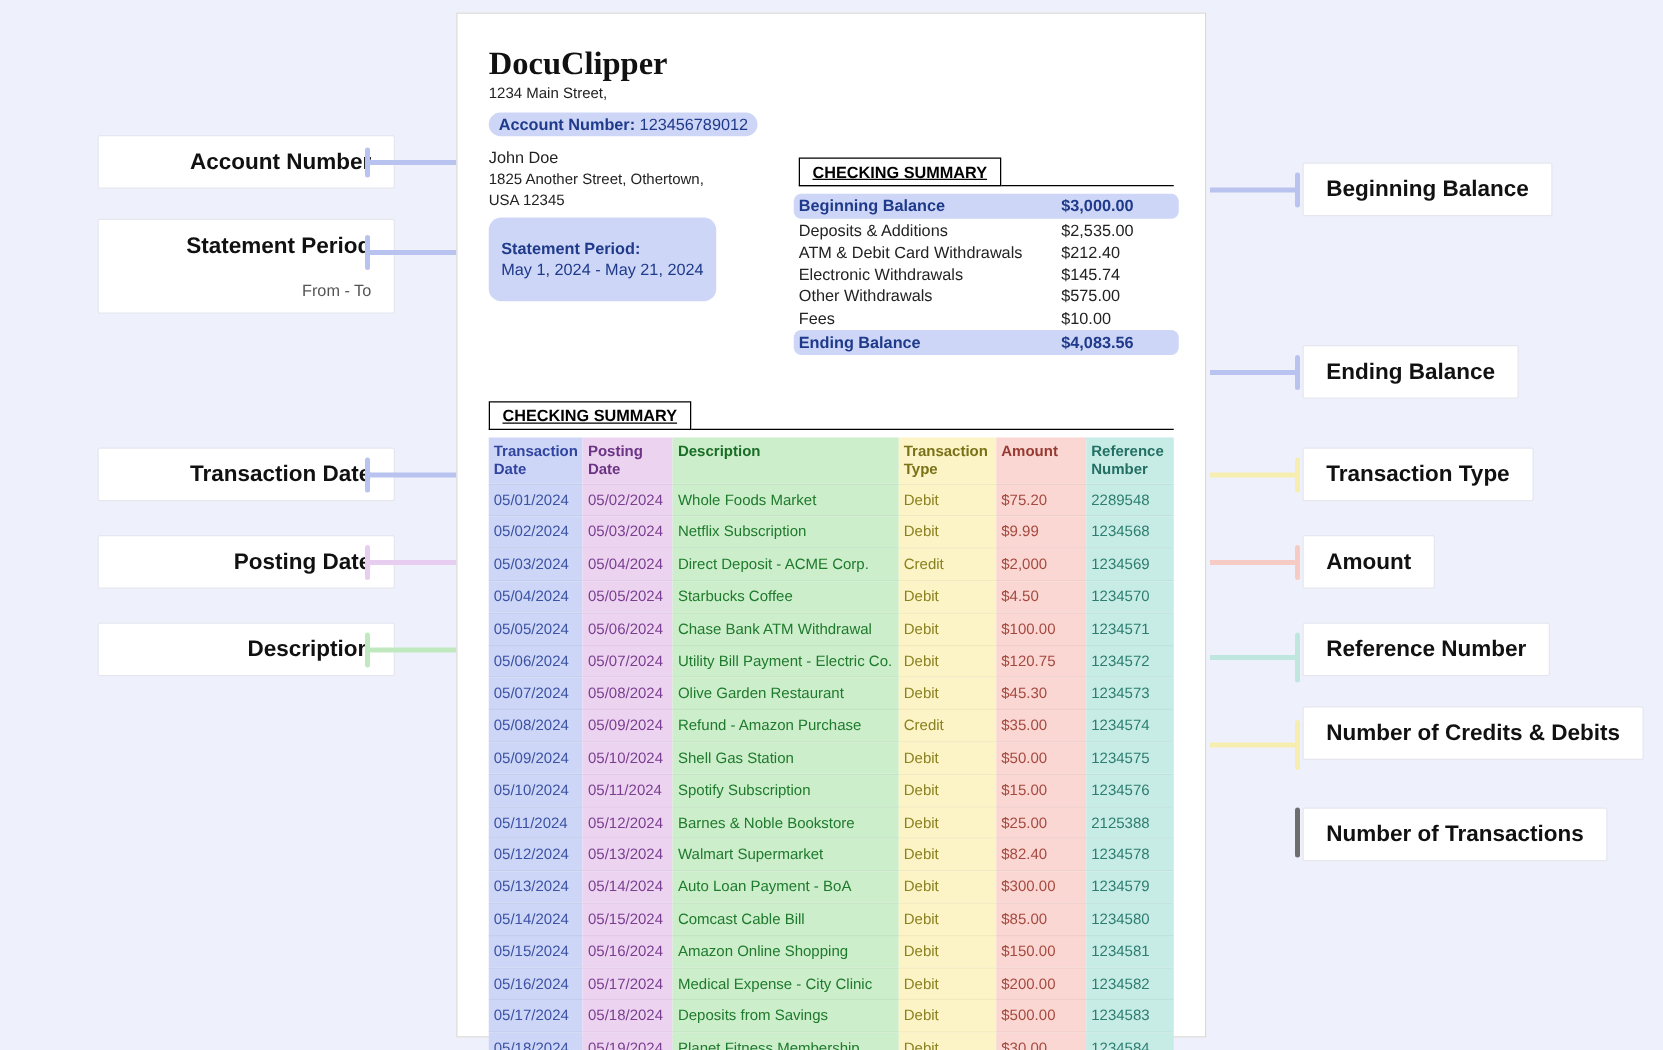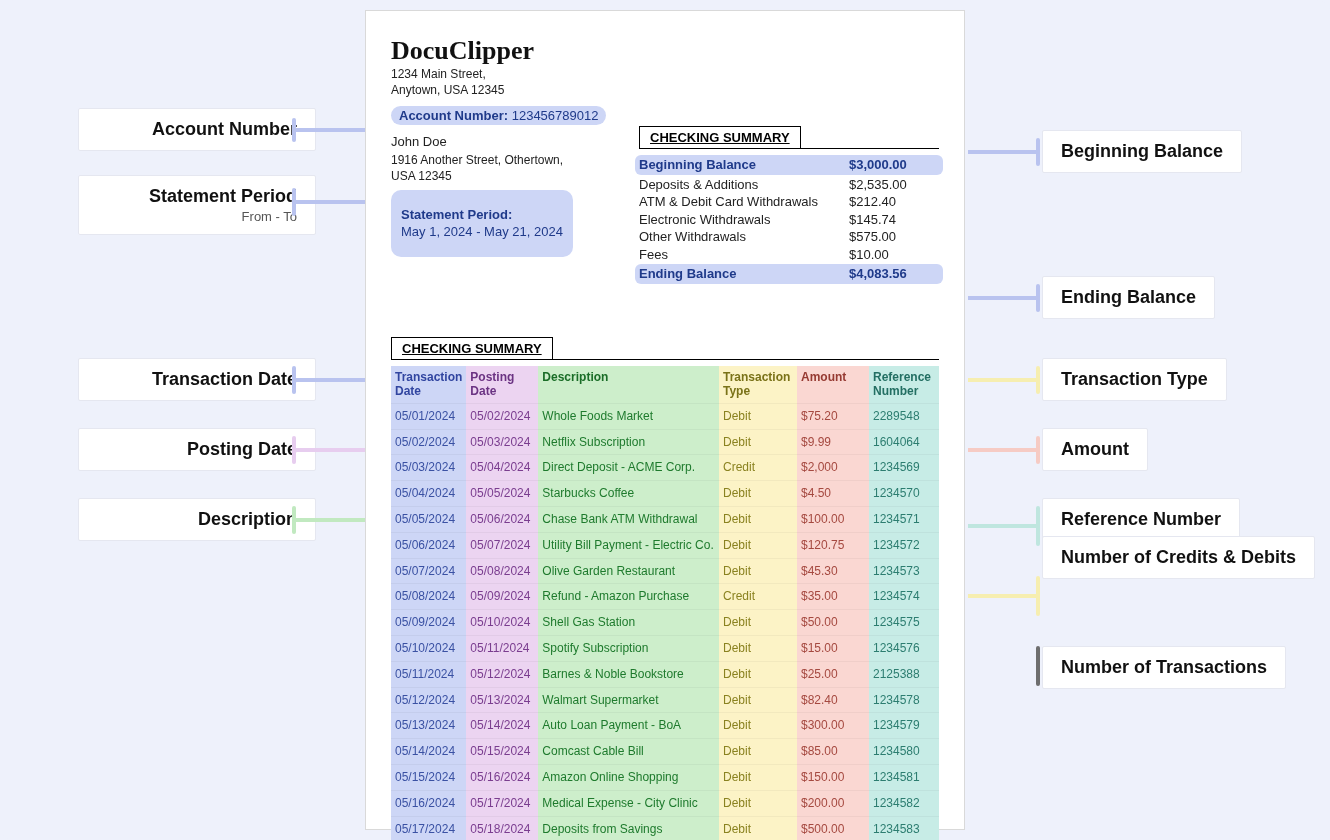--- a/index.html
+++ b/index.html
@@ -32,21 +32,21 @@
   .c-ref{background:#c7ece6;color:#2c7d70;}
   table.tx th.c-tdate{color:#3145a0;}
   table.tx th.c-pdate{color:#6b3383;}
   table.tx th.c-desc{color:#1a6d27;}
   table.tx th.c-ttype{color:#7a7218;}
   table.tx th.c-amt{color:#963a32;}
   table.tx th.c-ref{color:#236f63;}
   table.tx tbody tr td{border-top:1px solid rgba(0,0,0,0.04);}
   
   .anno{position:absolute;background:#fff;border:1px solid #e5e7f0;border-radius:2px;padding:10px 18px;font-size:18px;font-weight:bold;color:#111;white-space:nowrap;}
-  .anno .sub{display:block;font-size:13px;font-weight:normal;color:#555;margin-top:2px;}
+  .anno .sub{display:block;font-size:13px;font-weight:normal;color:#555;margin-top:18px;}
   
   .connL{position:absolute;height:0;border-top:4px solid;}
   .connLcap{position:absolute;width:4px;border-radius:2px;}
   
   .cl-periwinkle{border-color:#b9c3ef;} .cap-periwinkle{background:#b9c3ef;}
   .cl-lavender{border-color:#e7cdef;}   .cap-lavender{background:#e7cdef;}
   .cl-mint{border-color:#c1e9c0;}       .cap-mint{background:#c1e9c0;}
   .cl-lemon{border-color:#f6eeb0;}      .cap-lemon{background:#f6eeb0;}
   .cl-salmon{border-color:#f6cbc4;}     .cap-salmon{background:#f6cbc4;}
   .cl-teal{border-color:#bfe6df;}       .cap-teal{background:#bfe6df;}       .cap-gray{background:#6e6e6e;}
@@ -92,39 +92,38 @@
   <div class="connLcap cap-lemon" style="left:1036px;top:366px;height:28px;"></div>
 
   <div class="anno" style="left:1042px;top:428px;"><span>Amount</span></div>
   <div class="connL cl-salmon" style="left:968px;top:448px;width:68px;"></div>
   <div class="connLcap cap-salmon" style="left:1036px;top:436px;height:28px;"></div>
 
   <div class="anno" style="left:1042px;top:498px;"><span>Reference Number</span></div>
   <div class="connL cl-teal" style="left:968px;top:524px;width:68px;"></div>
   <div class="connLcap cap-teal" style="left:1036px;top:506px;height:40px;"></div>
 
-  <div class="anno" style="left:1042px;top:536px;"><span>Number of Credits &amp; Debits</span></div>
+  <div class="anno" style="left:1042px;top:565px;"><span>Number of Credits &amp; Debits</span></div>
   <div class="connL cl-lemon" style="left:968px;top:594px;width:68px;"></div>
   <div class="connLcap cap-lemon" style="left:1036px;top:576px;height:40px;"></div>
 
   <div class="anno" style="left:1042px;top:646px;"><span>Number of Transactions</span></div>
   <div class="connLcap cap-gray" style="left:1036px;top:646px;height:40px;"></div>
 
   <div class="page">
     <div class="brand">DocuClipper</div>
     <div class="addr">1234 Main Street,</div>
-    <div class="addr">Anytown, USA 12345</div>
 
     <div class="acct-hl">
       <b>Account Number:</b>
       <span>123456789012</span>
     </div>
 
     <div class="cust">John Doe</div>
-    <div class="addr">1916 Another Street, Othertown,</div>
+    <div class="addr">1825 Another Street, Othertown,</div>
     <div class="addr">USA 12345</div>
 
     <div class="stmt-hl">
       <b>Statement Period:</b><br>
       <span>May 1, 2024 - May 21, 2024</span>
     </div>
 
     
     <div class="summary">
       <div class="summary-title-box">CHECKING SUMMARY</div>
@@ -192,21 +191,21 @@
               <td class="c-ttype">Debit</td>
               <td class="c-amt">$75.20</td>
               <td class="c-ref">2289548</td>
             </tr>
             <tr>
               <td class="c-tdate">05/02/2024</td>
               <td class="c-pdate">05/03/2024</td>
               <td class="c-desc">Netflix Subscription</td>
               <td class="c-ttype">Debit</td>
               <td class="c-amt">$9.99</td>
-              <td class="c-ref">1604064</td>
+              <td class="c-ref">1234568</td>
             </tr>
             <tr>
               <td class="c-tdate">05/03/2024</td>
               <td class="c-pdate">05/04/2024</td>
               <td class="c-desc">Direct Deposit - ACME Corp.</td>
               <td class="c-ttype">Credit</td>
               <td class="c-amt">$2,000</td>
               <td class="c-ref">1234569</td>
             </tr>
             <tr>

